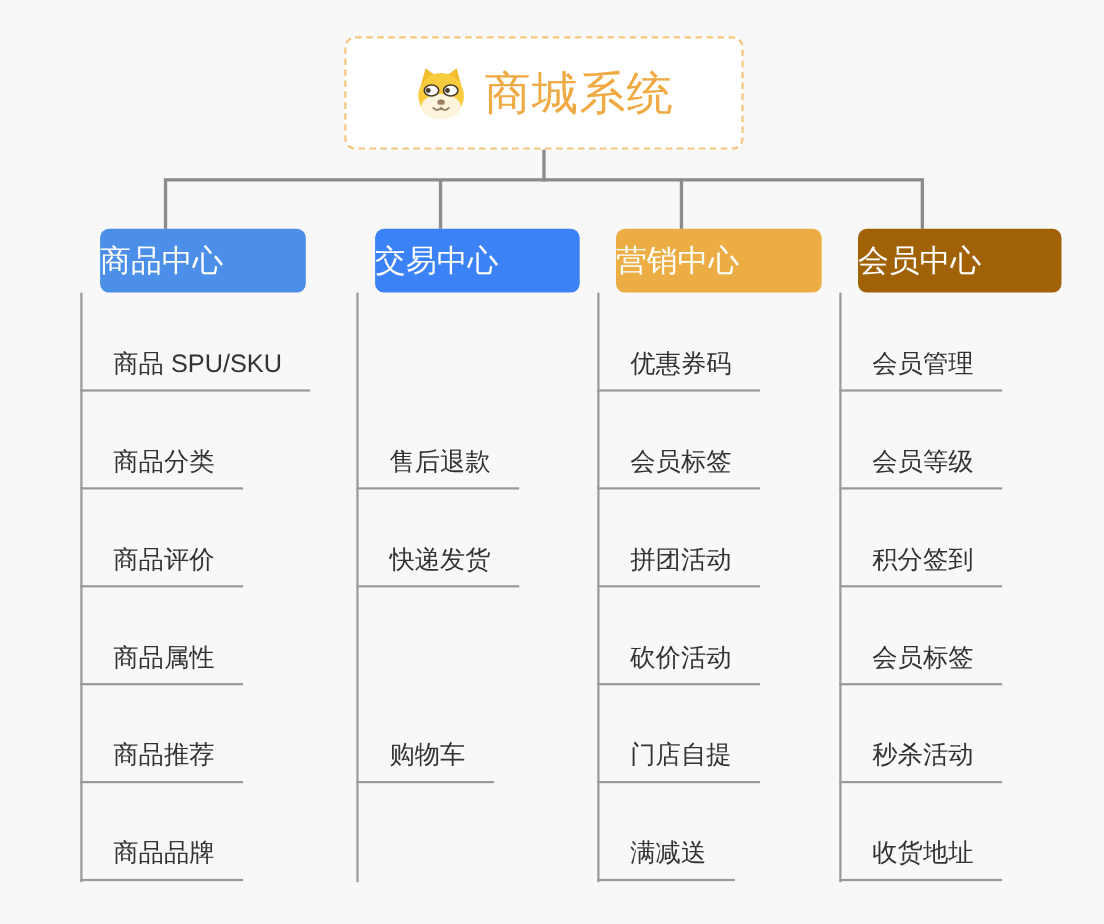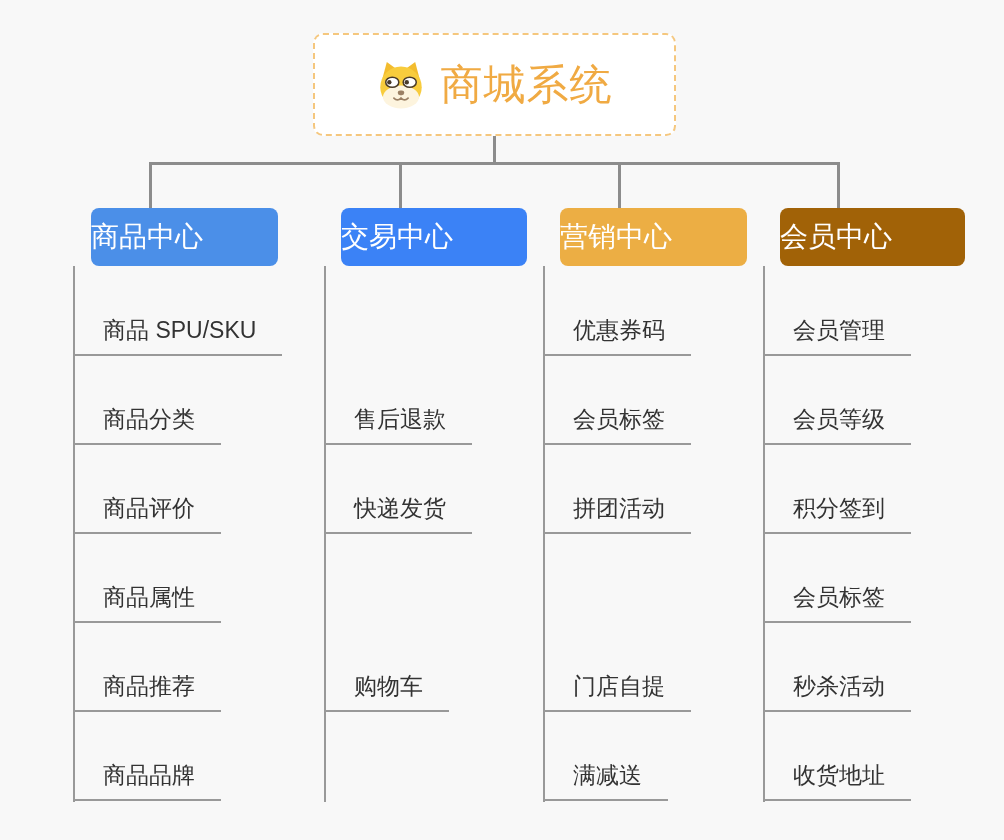--- a/index.html
+++ b/index.html
@@ -150,20 +150,21 @@
   <div class="item c1 r5">商品推荐</div>
   <div class="item c1 r6">商品品牌</div>
 
   <div class="item c2 r2">售后退款</div>
   <div class="item c2 r3">快递发货</div>
   <div class="item c2 r5">购物车</div>
 
   <div class="item c3 r1">优惠券码</div>
   <div class="item c3 r2">会员标签</div>
   <div class="item c3 r3">拼团活动</div>
+  <div class="item c3 r4">砍价活动</div>
   <div class="item c3 r5">门店自提</div>
   <div class="item c3 r6">满减送</div>
 
   <div class="item c4 r1">会员管理</div>
   <div class="item c4 r2">会员等级</div>
   <div class="item c4 r3">积分签到</div>
   <div class="item c4 r4">会员标签</div>
   <div class="item c4 r5">秒杀活动</div>
   <div class="item c4 r6">收货地址</div>
 

